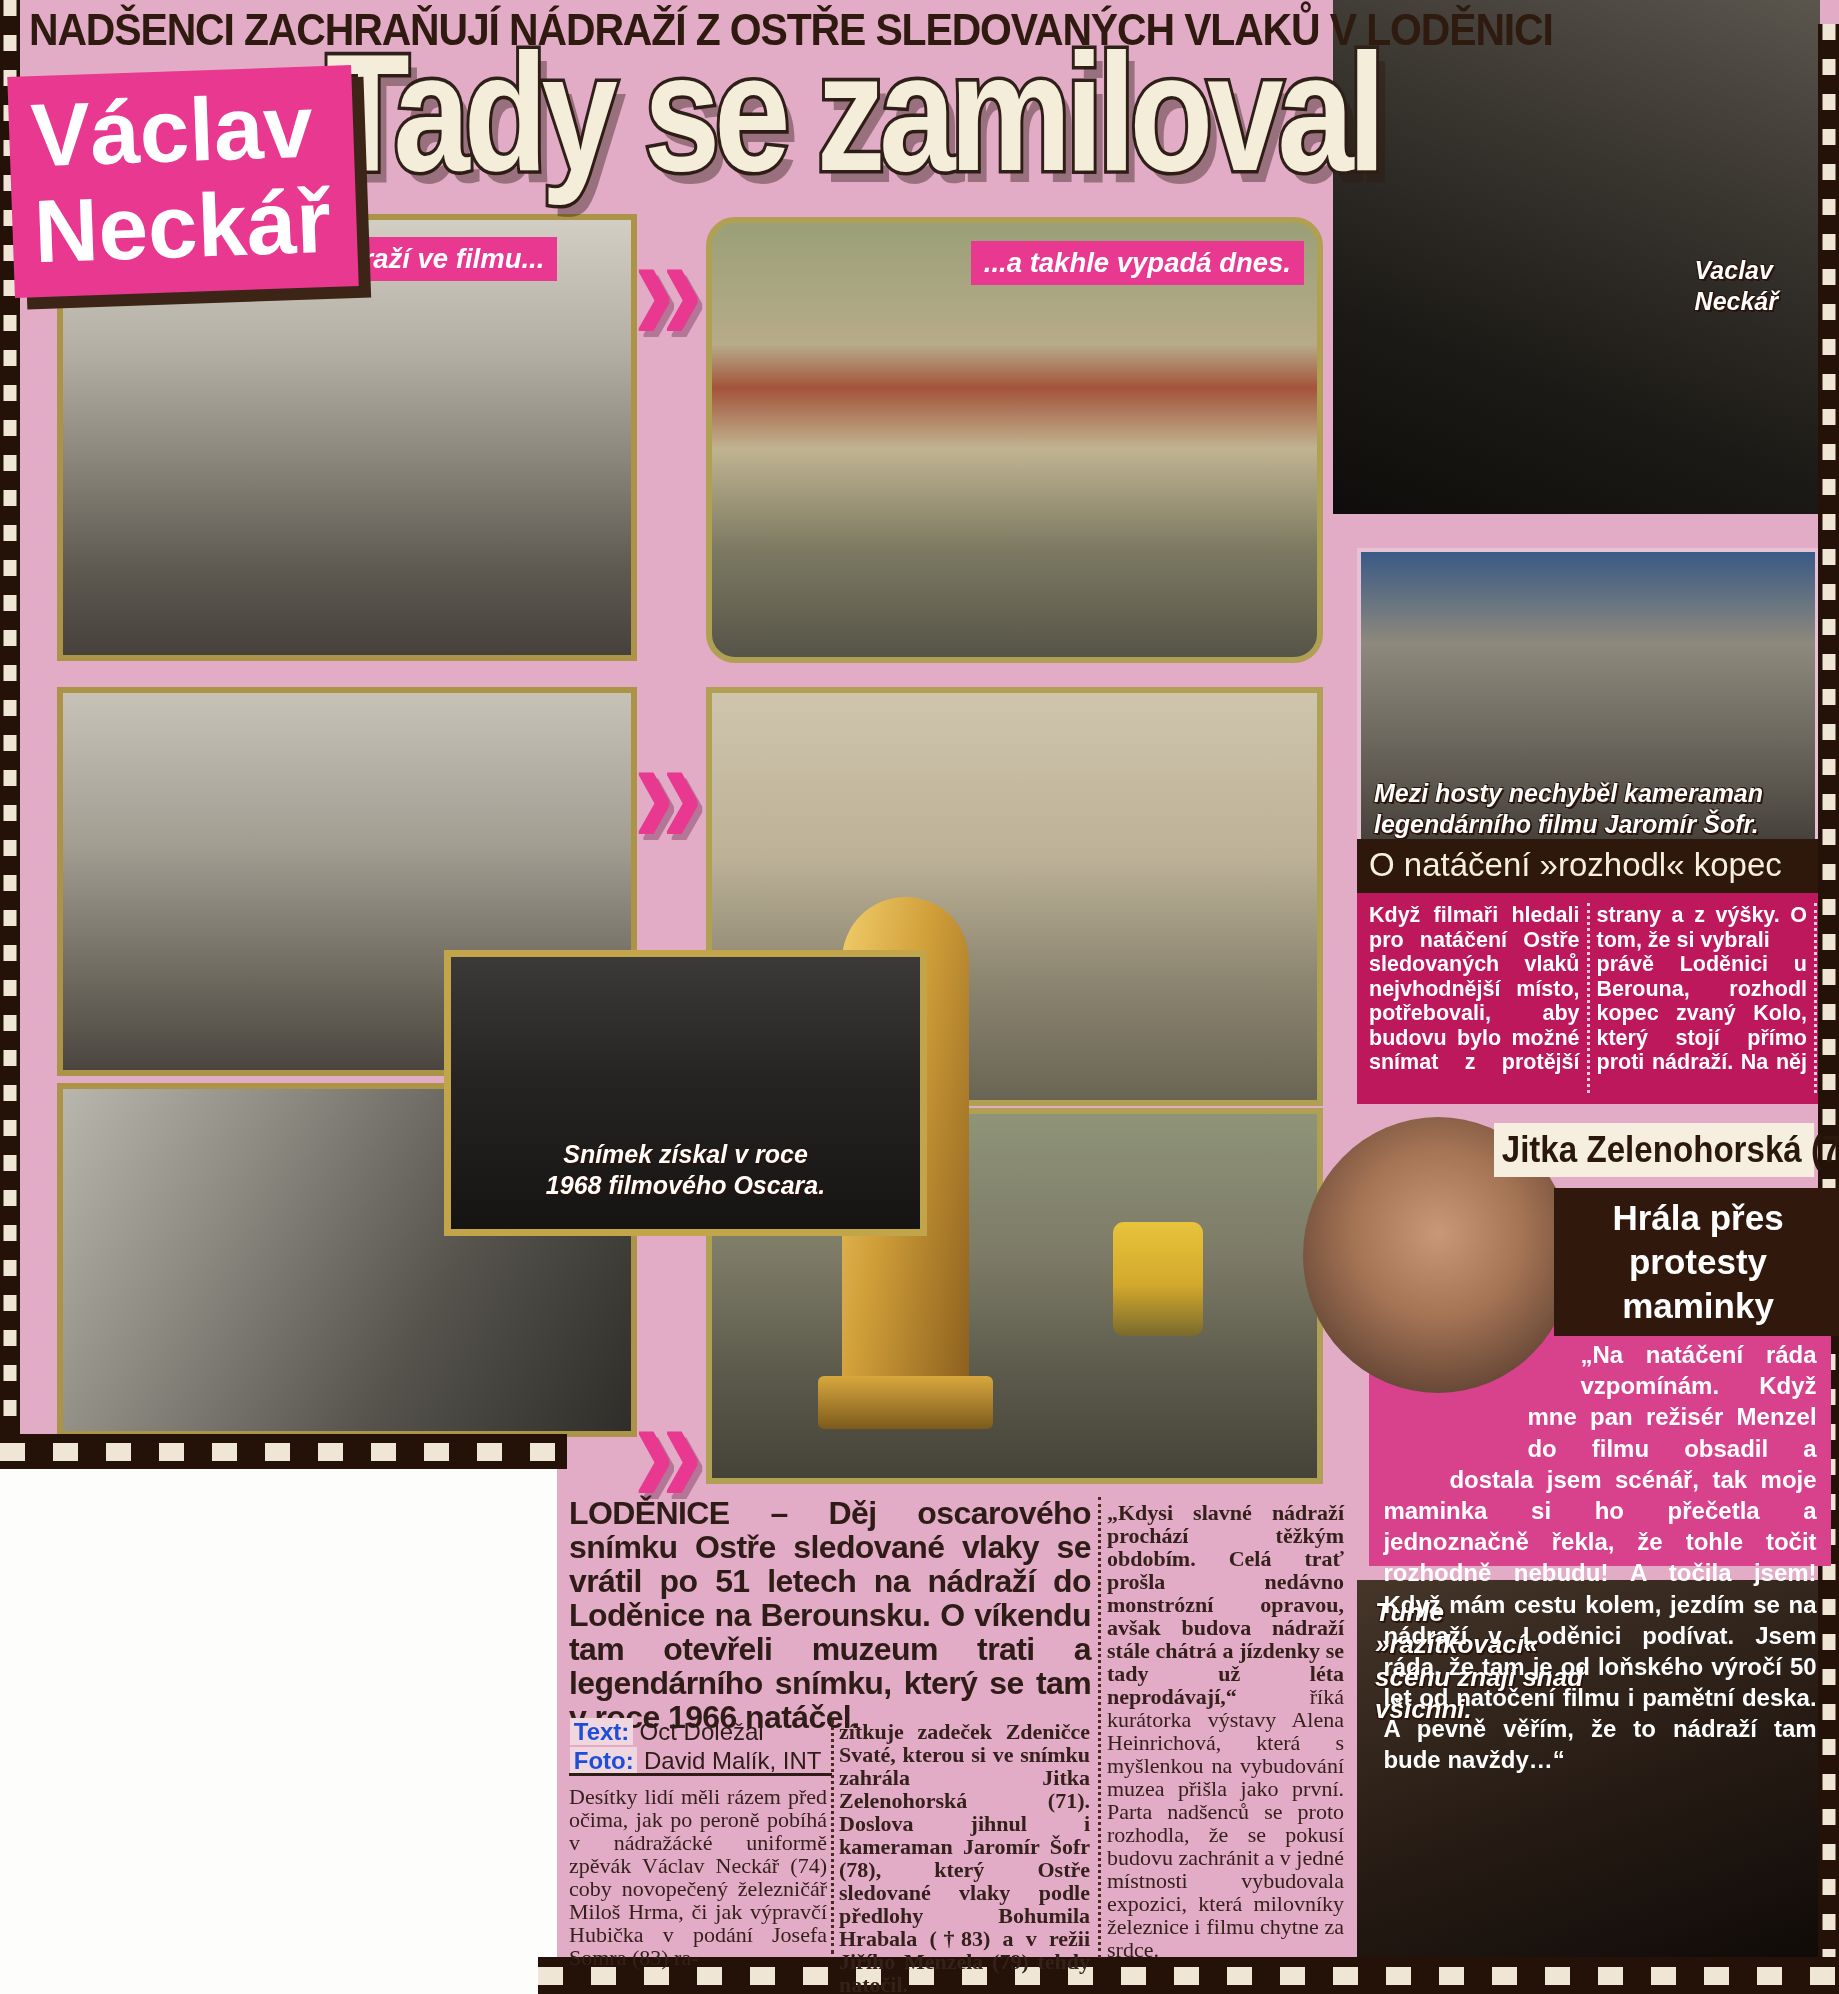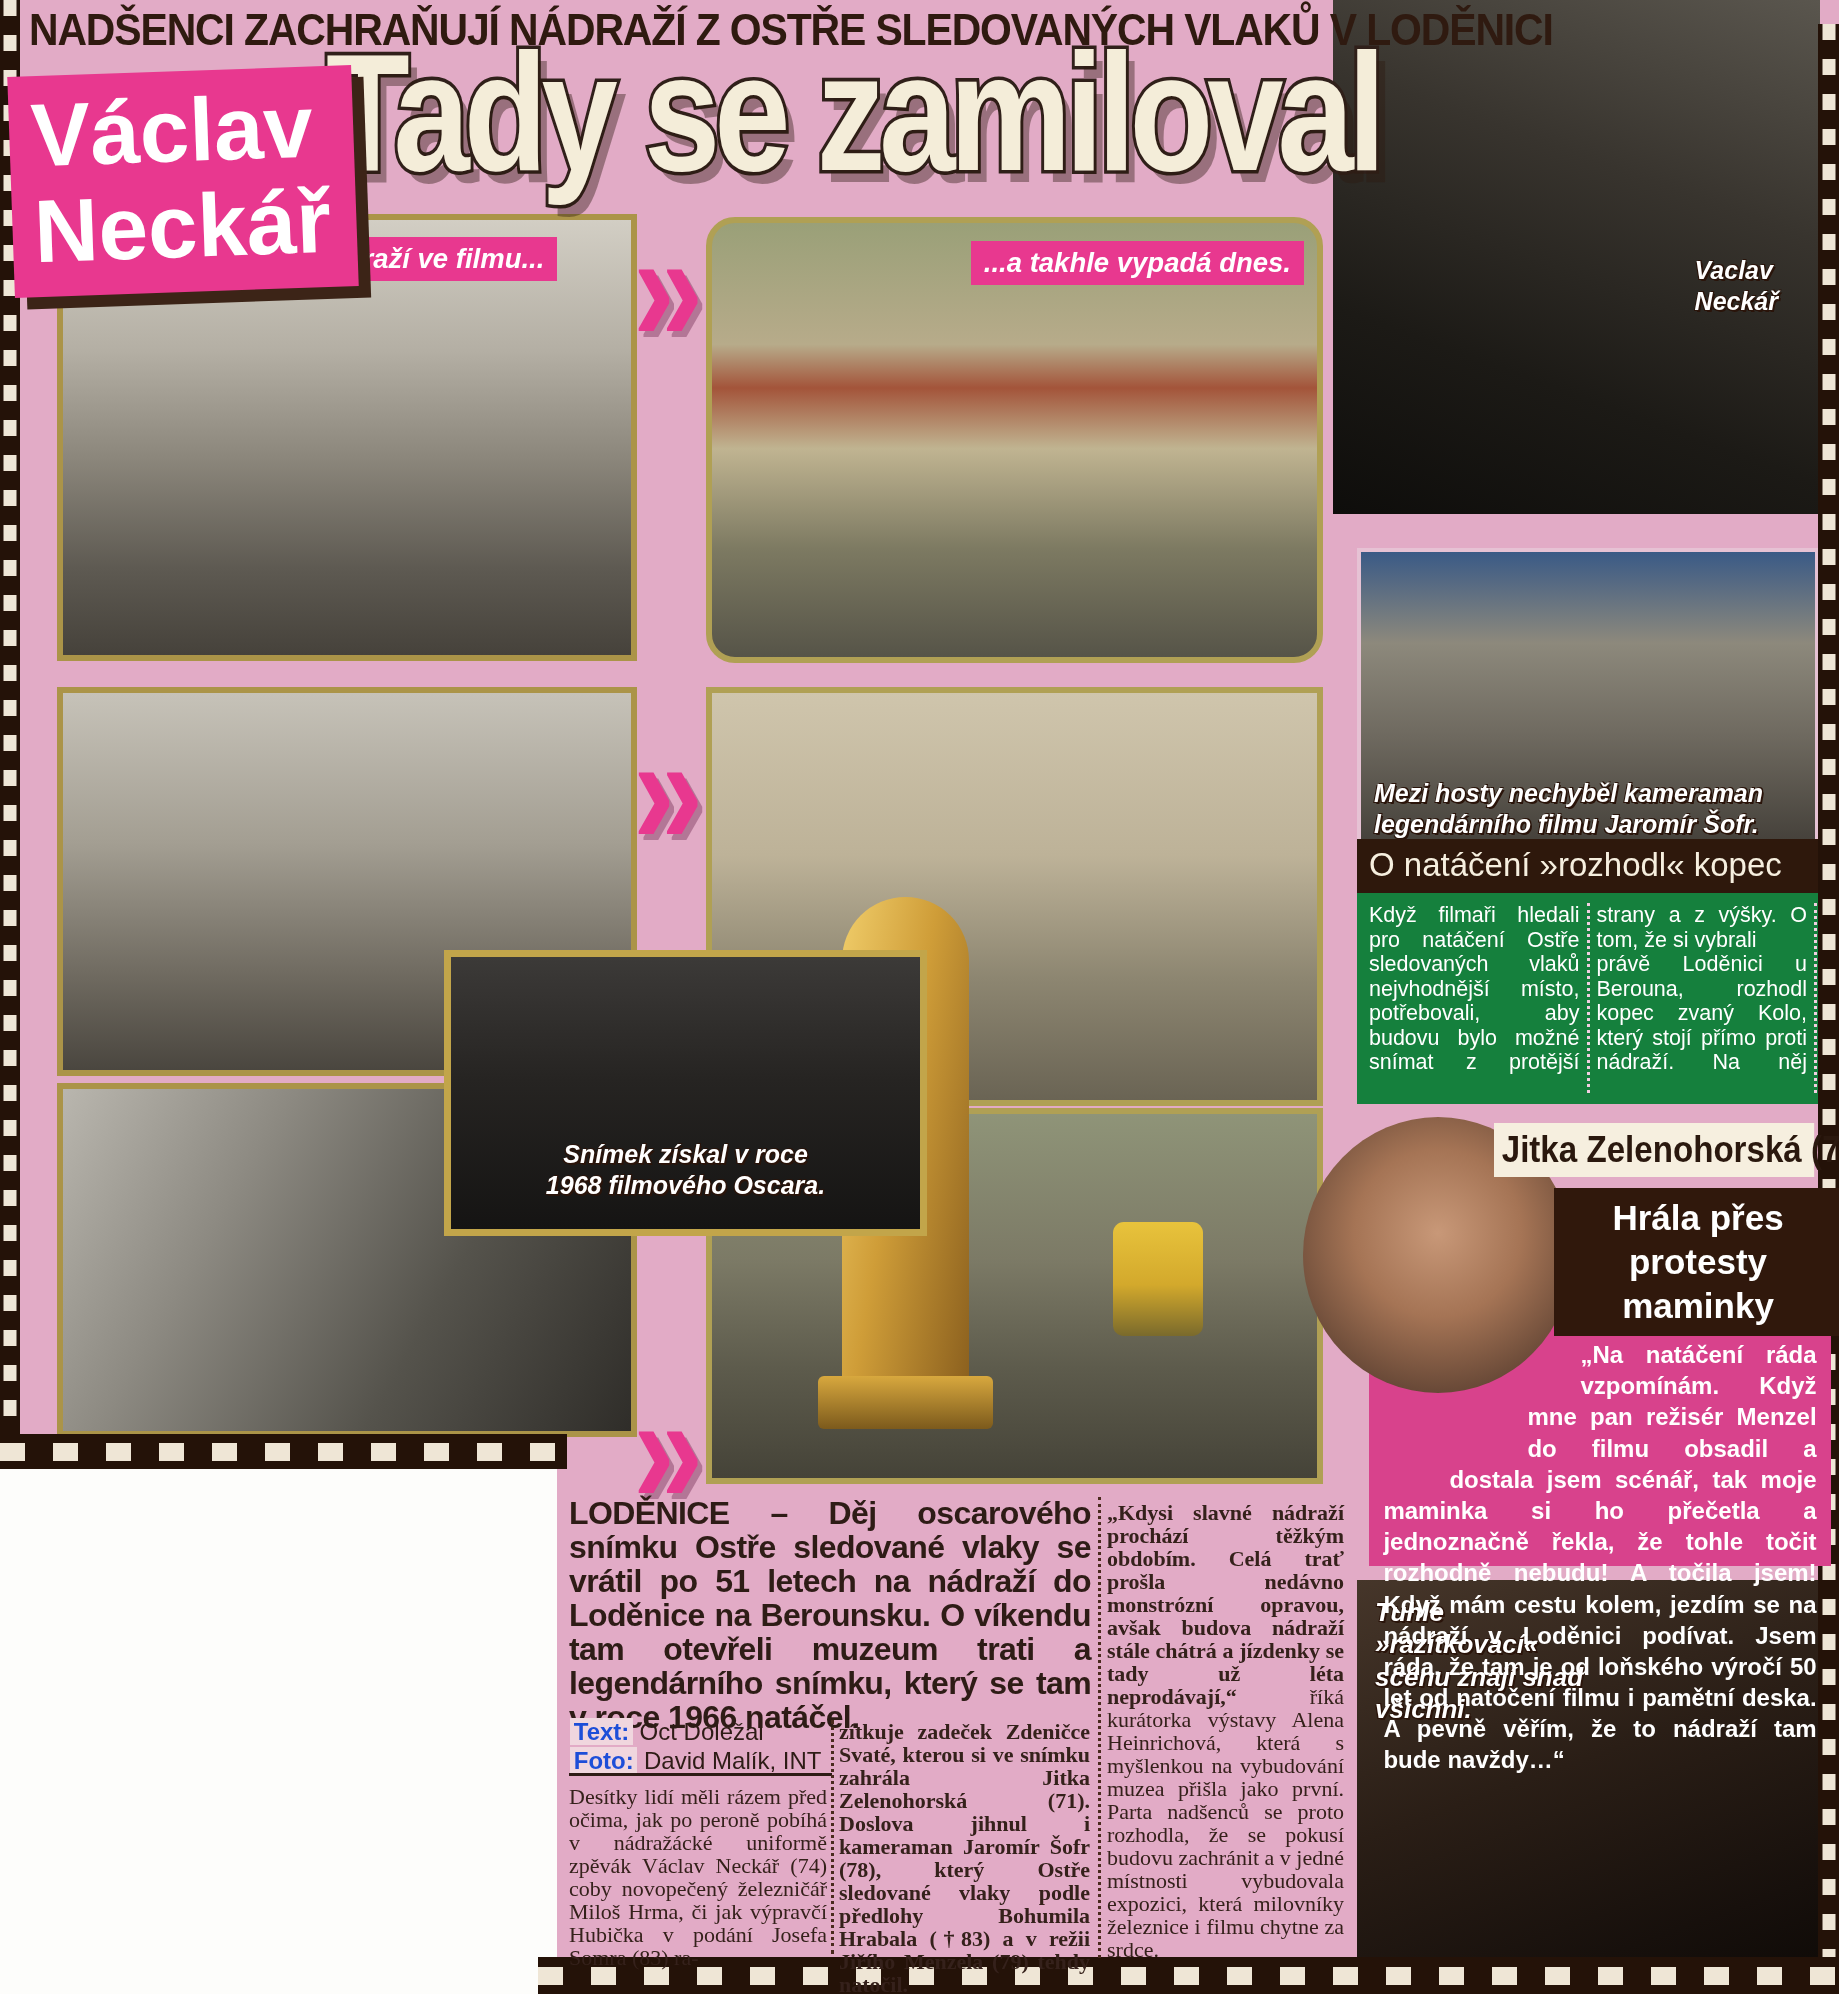--- a/index.html
+++ b/index.html
@@ -73,21 +73,21 @@
   #cap-stamp{left:18px;top:15.6px;width:239px;font-size:26px;}
   .chev{position:absolute;color:#e8388f;font-weight:bold;font-size:126px;line-height:.8;z-index:4;
         text-shadow:4.8px 4.8px 0 rgba(92,20,60,.35);transform:scaleY(1.25);transform-origin:left top;}
   #chev1{left:633px;top:226px;}
   #chev2{left:633px;top:729px;}
   #chev3{left:633px;top:1388px;}
   
   #hill-box{position:absolute;left:1357px;top:839px;width:462px;height:270px;z-index:3;}
   #hill-title{background:#2e180c;color:#f6efdf;font-weight:normal;font-size:33px;padding:7.2px 12px 8.4px;
         white-space:nowrap;transform-origin:left top;}
-  #hill-body{background:#15803d;color:#fff;font-weight:normal;font-size:21.5px;line-height:24.5px;
+  #hill-body{background:#be185d;color:#fff;font-weight:bold;font-size:21.5px;line-height:24.5px;
         padding:10.8px 12px;column-count:2;column-gap:17px;column-rule:3px dotted #f3cfe2;
         text-align:justify;height:190px;box-sizing:content-box;}
   #hill-body p{margin:0;}
   
   #jitka-name{position:absolute;left:1494px;top:1123px;width:348px;z-index:8;background:#f6efdf;
         color:#2a180e;font-weight:bold;font-size:36px;padding:6px 8.4px;white-space:nowrap;
         transform:scaleX(.92);transform-origin:left top;box-sizing:border-box;}
   #jitka-title{position:absolute;left:1554px;top:1188px;width:288px;z-index:8;background:#30180c;
         color:#fff;font-weight:bold;font-size:35px;line-height:1.25;text-align:center;
         padding:8.4px 6px;box-sizing:border-box;}

